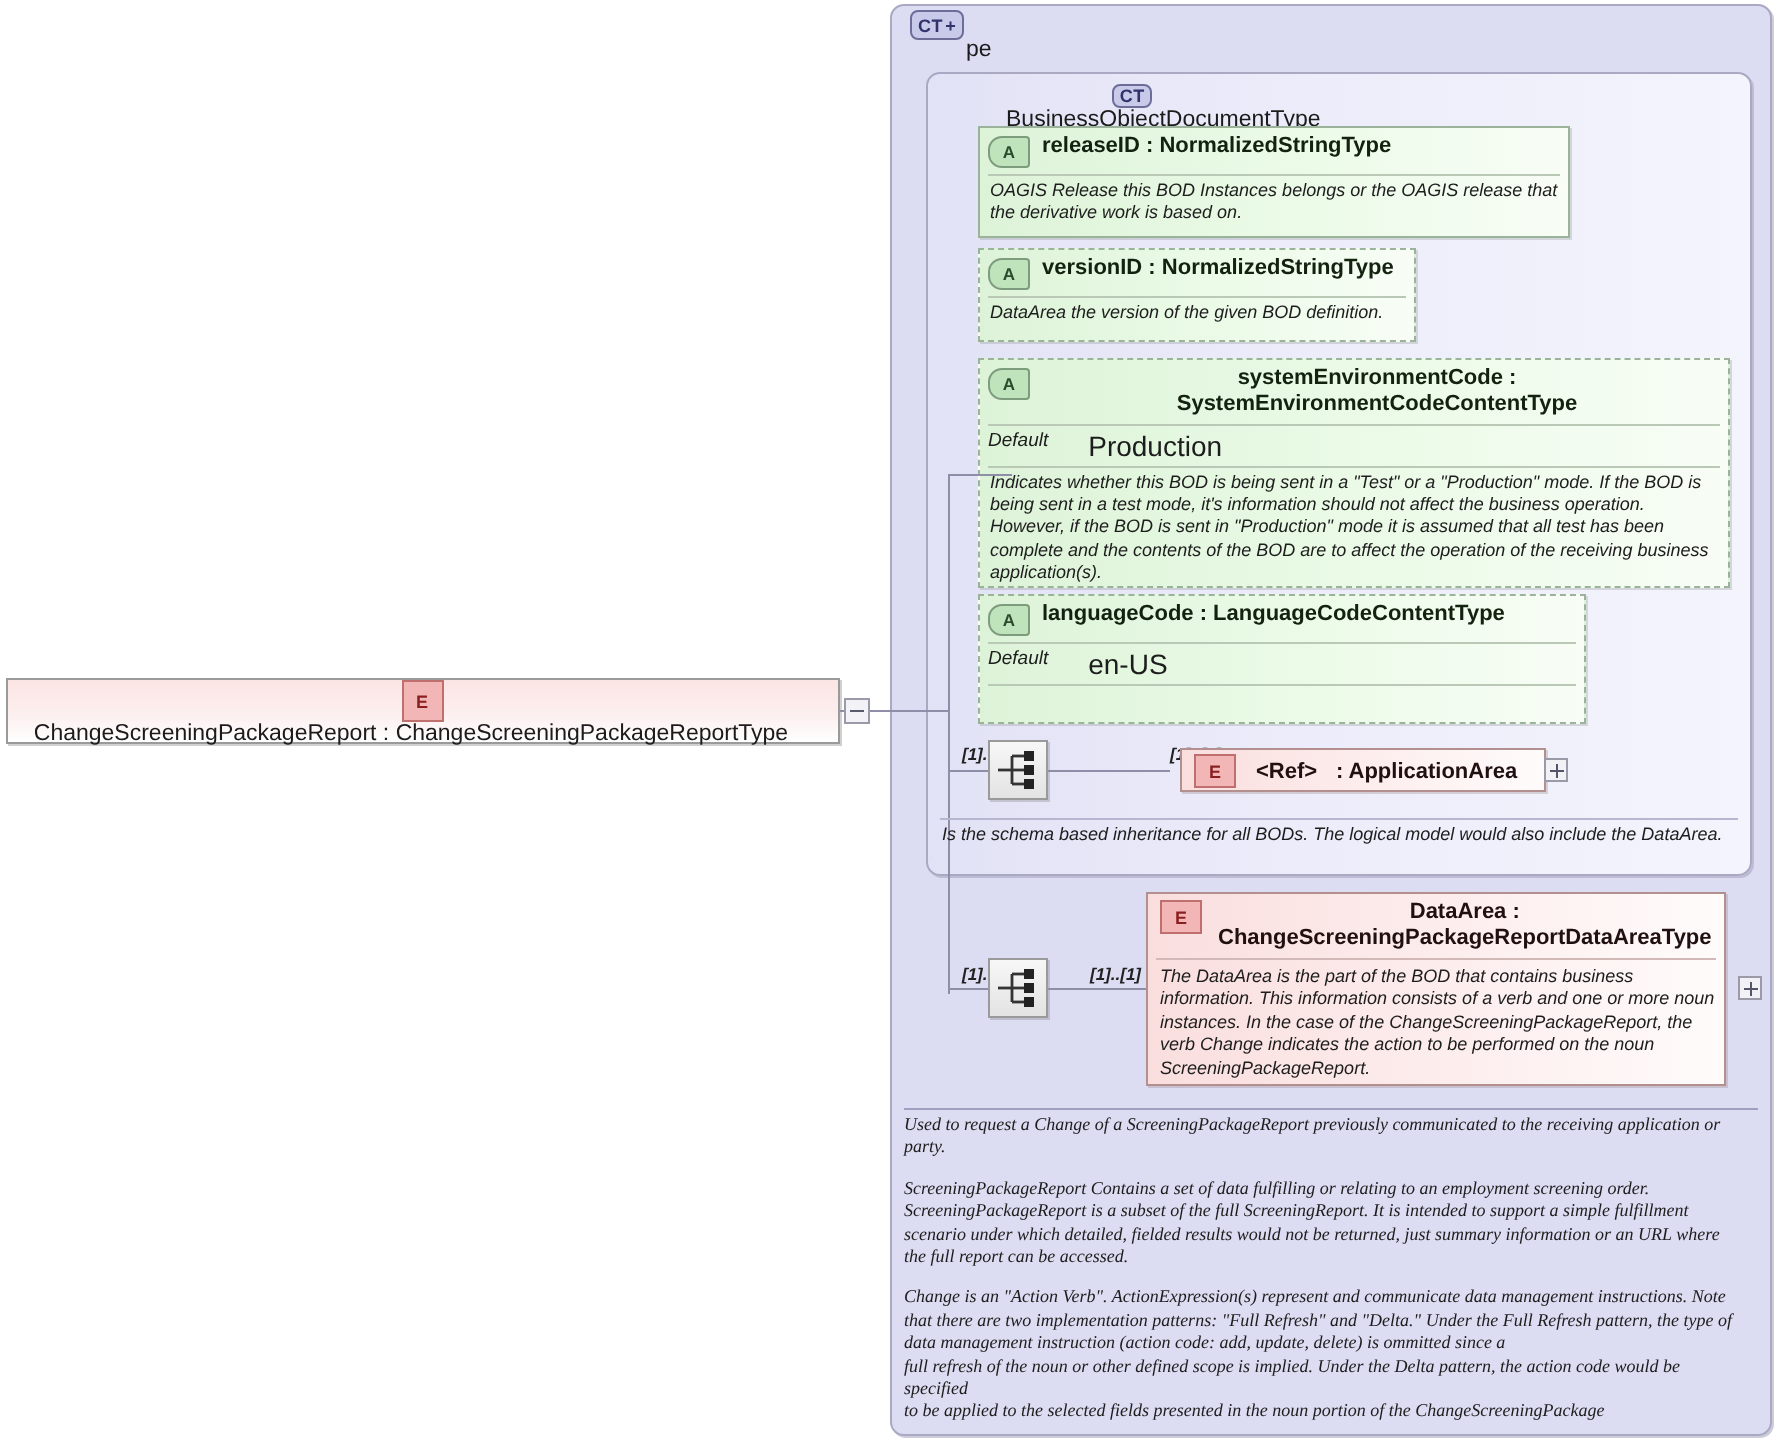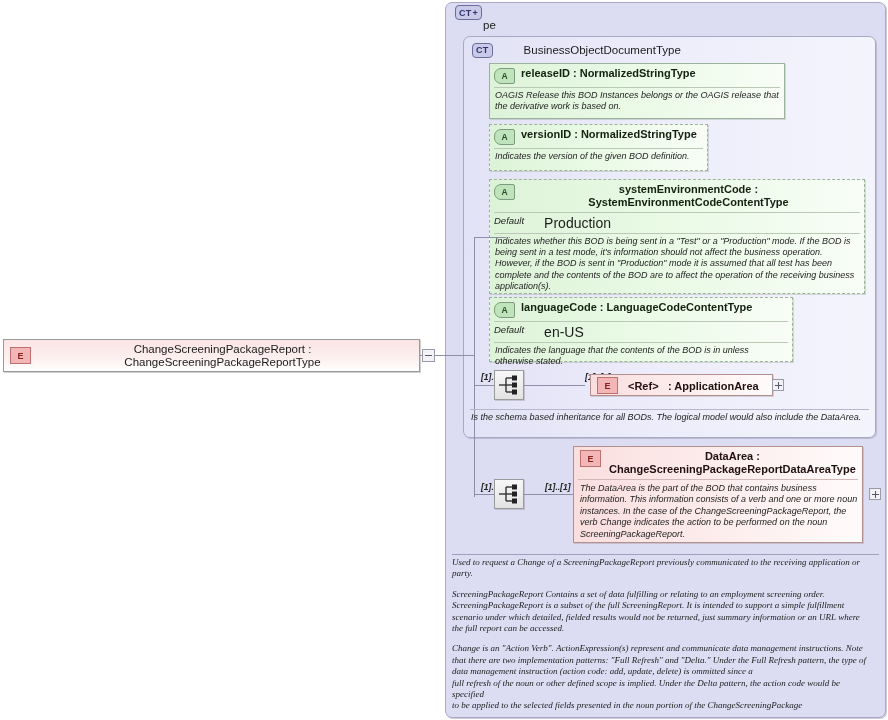--- a/index.html
+++ b/index.html
@@ -5,21 +5,21 @@
   html,body{margin:0;padding:0;}
   body{
     width:888px;height:720px;
     background:#ffffff;
     font-family:"Liberation Sans", sans-serif;
     font-size:11px;
     color:#000000;
     overflow:hidden;
     position:relative;
   }
-  .abs{position:absolute;box-sizing:border-box;}
+  .abs{position:absolute;box-sizing:border-box;flex-direction:column;}
 
   
   #root-element{
     left:3px;top:339px;width:417px;height:33px;
     border:1px solid #9a9a9a;
     background:linear-gradient(to bottom,#fbe4e4 0%,#fdf0f0 60%,#ffffff 100%);
     box-shadow:1px 1px 0 rgba(120,120,120,.35);
     display:flex;align-items:center;
   }
   .eicon{
@@ -228,21 +228,21 @@
   <div class="sep"></div>
   <div class="attr-doc">OAGIS Release this BOD Instances belongs or the OAGIS release that the derivative work is based on.</div>
 </div>
 
 <div class="abs attr-box dashed" id="attr-versionid">
   <div class="attr-head">
     <span class="aicon">A</span>
     <span class="attr-name left">versionID : NormalizedStringType</span>
   </div>
   <div class="sep"></div>
-  <div class="attr-doc">Indicates the version of the given BOD definition.</div>
+  <div class="attr-doc">DataArea the version of the given BOD definition.</div>
 </div>
 
 <div class="abs attr-box dashed" id="attr-sysenv">
   <div class="attr-head">
     <span class="aicon">A</span>
     <span class="attr-name">systemEnvironmentCode : SystemEnvironmentCodeContentType</span>
   </div>
   <div class="sep"></div>
   <div class="attr-default">
     <span class="k">Default</span>
@@ -256,21 +256,20 @@
   <div class="attr-head">
     <span class="aicon">A</span>
     <span class="attr-name left">languageCode : LanguageCodeContentType</span>
   </div>
   <div class="sep"></div>
   <div class="attr-default">
     <span class="k">Default</span>
     <span class="v">en-US</span>
   </div>
   <div class="sep"></div>
-  <div class="attr-doc">Indicates the language that the contents of the BOD is in unless otherwise stated.</div>
 </div>
 
 <div class="abs" id="spine"></div>
 <div class="abs" id="spine-top"></div>
 
 <div class="abs hline" id="line1a"></div>
 <div class="abs card" id="card1a">[1]..[1]</div>
 <div class="abs seq-icon" id="seq1-icon">
   <svg width="28" height="28" viewBox="0 0 28 28">
     <line x1="4" y1="14" x2="11" y2="14" stroke="#333" stroke-width="1.4"></line>

